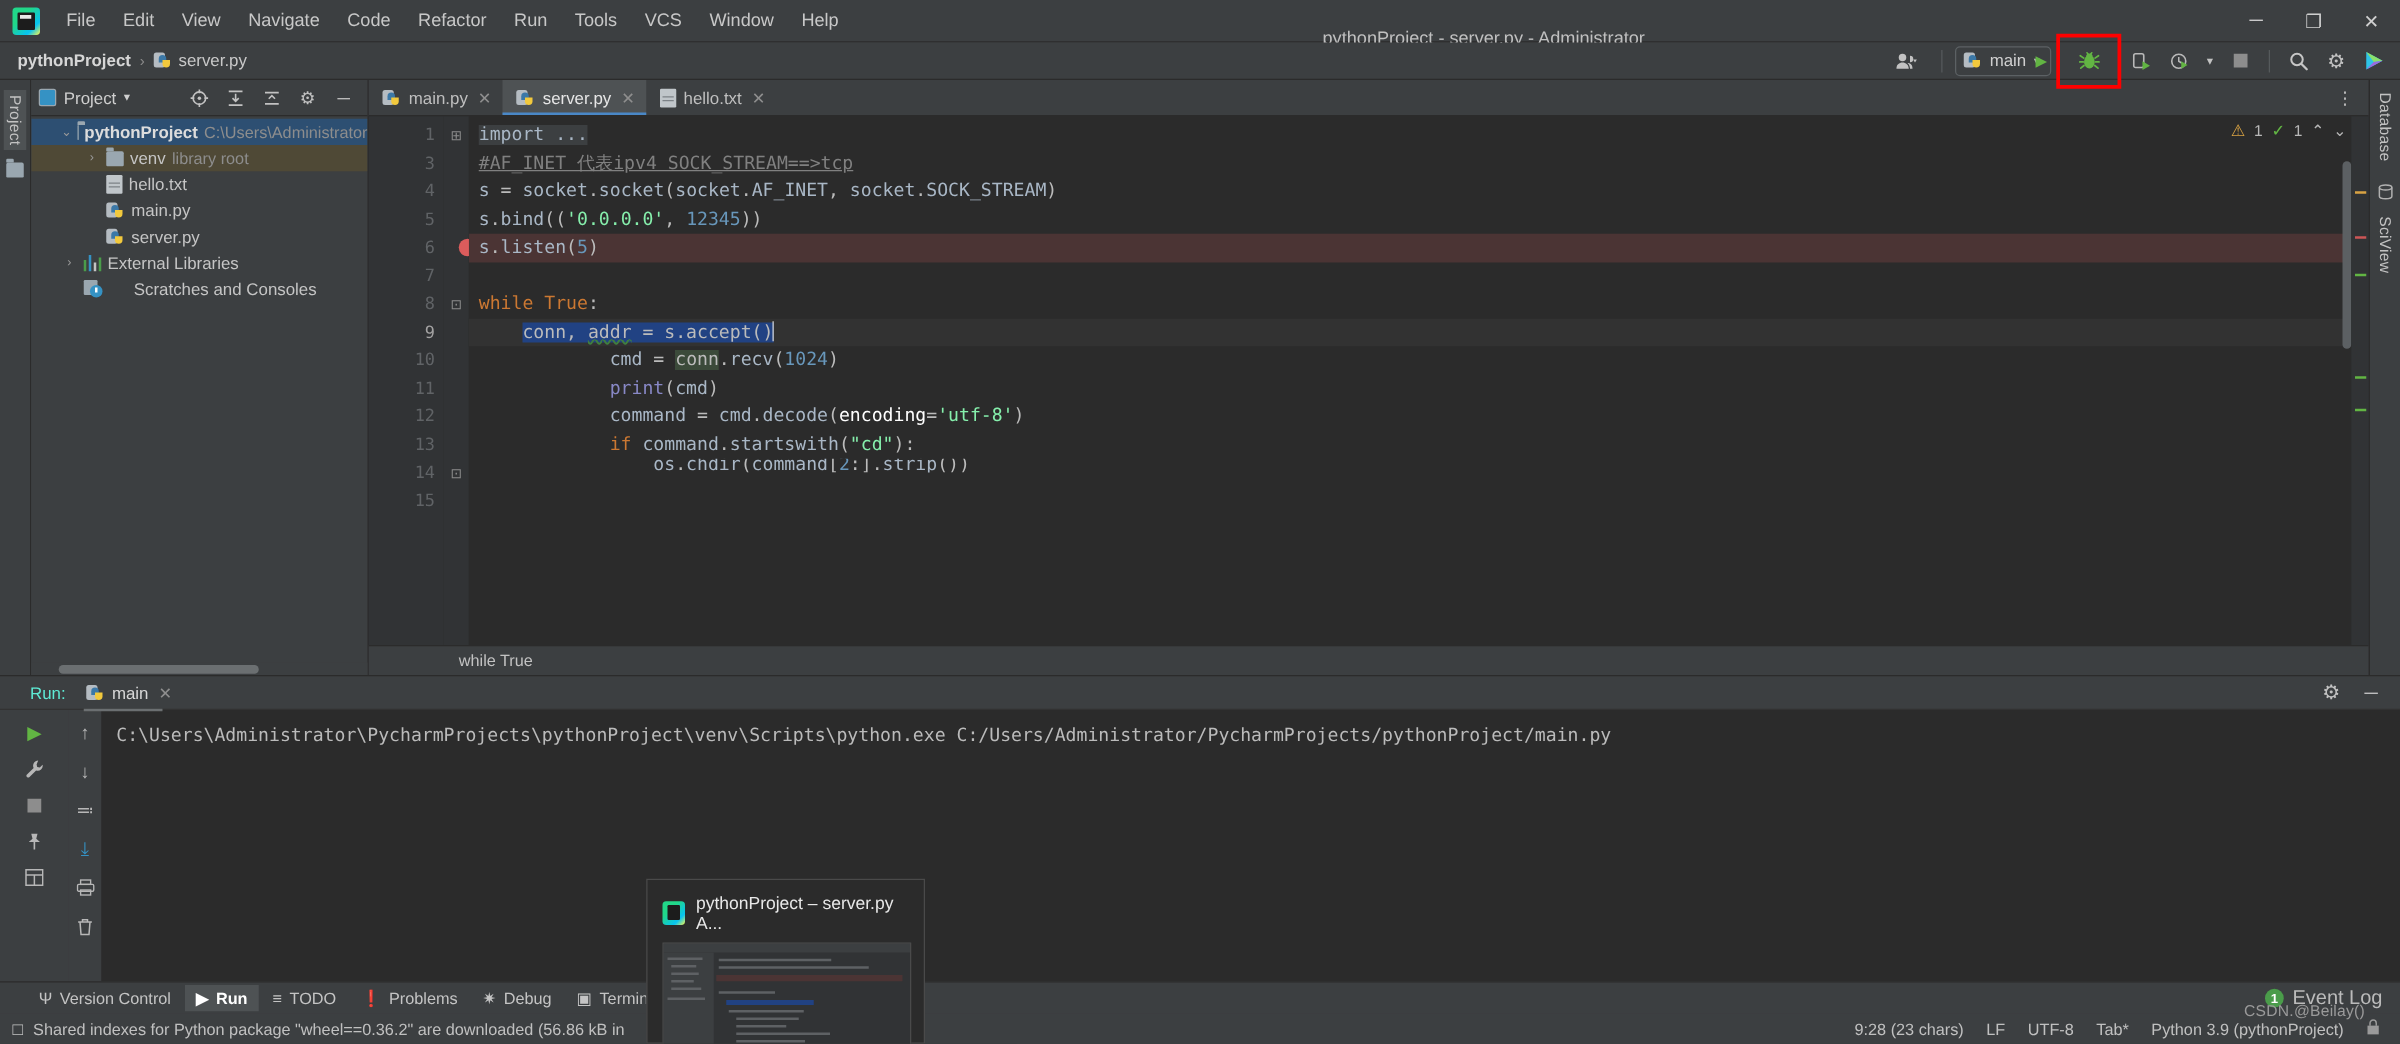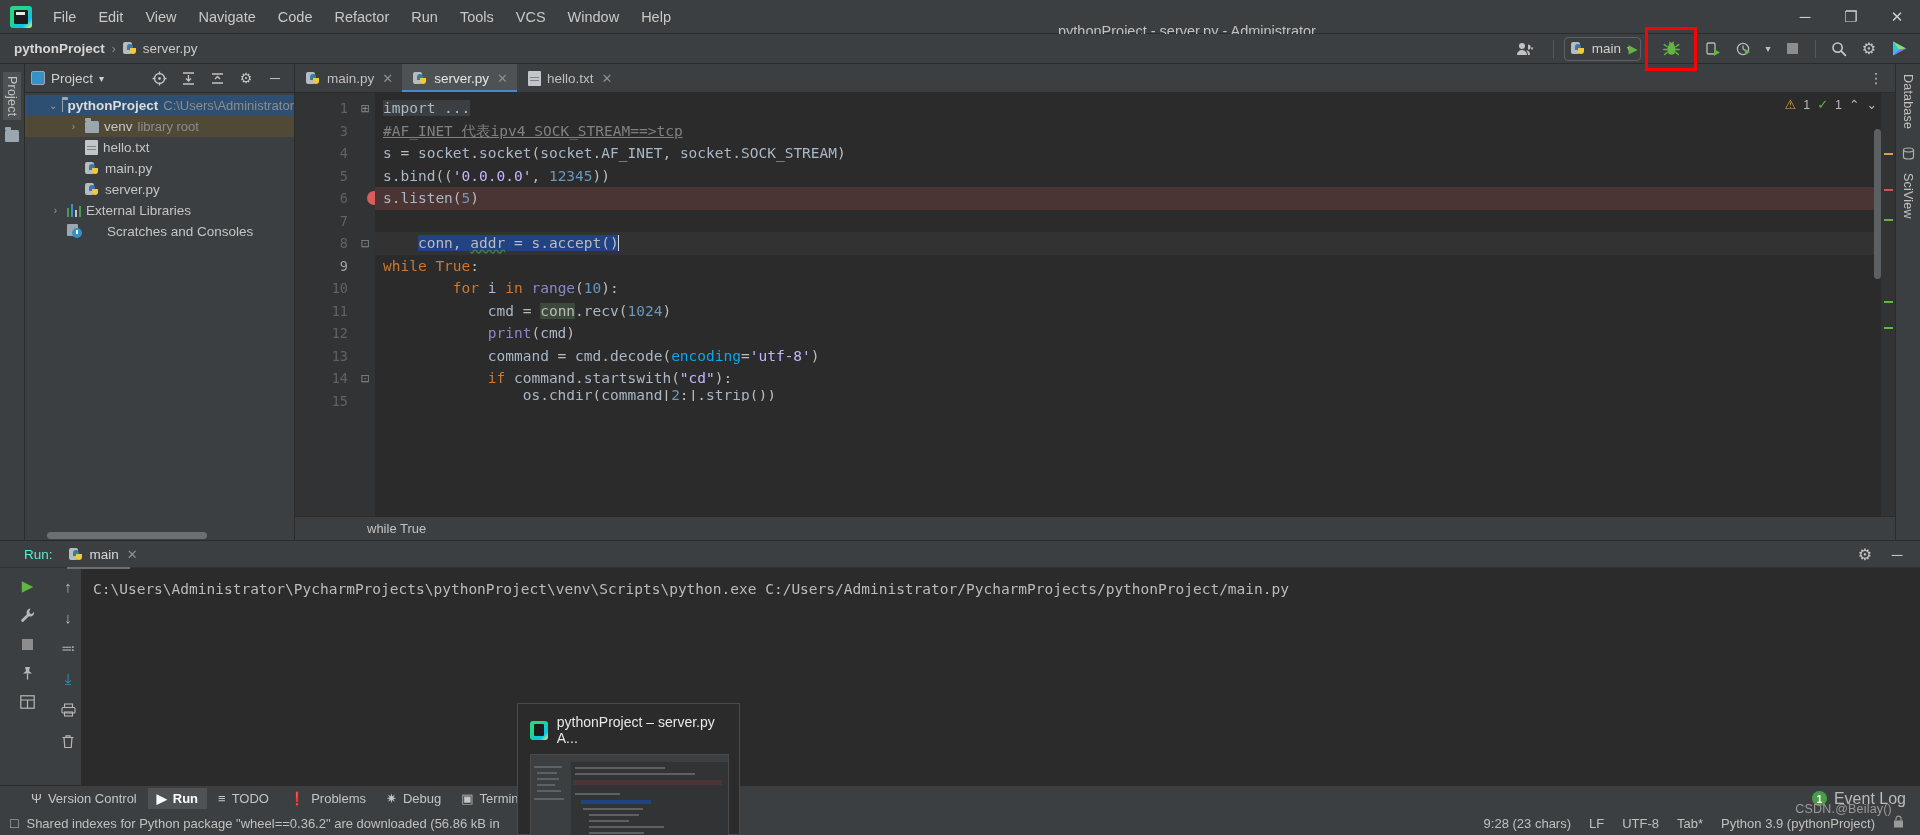--- a/index.html
+++ b/index.html
@@ -101,25 +101,25 @@
        background:#db5c5c; }
   .foldcol{ width:20px; background:#313335; flex:0 0 20px; padding-top:4px; }
   .fold{ height:22.5px; display:flex; align-items:center; justify-content:center;
          color:#8b8b8b; font-size:11px; }
   .code{ flex:1; padding-top:4px; position:relative; overflow:hidden;
          font-family:"DejaVu Sans Mono", monospace; font-size:14.5px; }
   .cl{ height:22.5px; line-height:22.5px; white-space:pre; padding-left:8px; position:relative; }
   .cl.bpline{ background:#4b3434; }
   .cl.curline{ background:#323232; }
   .tok-kw{ color:#cc7832; }
-  .tok-str{ color:#c4b5fd; }
+  .tok-str{ color:#86efac; }
   .tok-num{ color:#6897bb; }
   .tok-builtin{ color:#8888c6; }
   .tok-cmt{ color:#808080; text-decoration:underline; }
-  .tok-kwarg{ color:#0ea5e9; }
+  .tok-kwarg{ color:#ffffff; }
   .tok-def{ color:#a9b7c6; }
   .sel-txt{ background:#214283; }
   .hl-box{ background:#3b4a3a; }
   .sq{ text-decoration:underline; text-decoration-style:wavy; text-decoration-color:#3f7f3f; }
   .caret{ display:inline-block; width:1px; height:16px; background:#d6d6d6;
           vertical-align:-3px; margin-left:-1px; }
 
   .err-strip{ width:14px; background:#313335; flex:0 0 14px; position:relative; }
   .err-strip .mk{ position:absolute; right:2px; width:9px; height:2px; }
   .editor-scroll{ position:absolute; right:14px; top:36px; width:7px; height:150px;
@@ -479,23 +479,22 @@
           <div class="fold"></div>
         </div>
 
         <div class="code">
           <div class="cl"><span style="background:#3c3f41;color:#a9b7c6;">import ...</span></div>
           <div class="cl"><span class="tok-cmt">#AF_INET 代表ipv4 SOCK_STREAM==&gt;tcp</span></div>
           <div class="cl"><span class="tok-def">s</span> = <span class="tok-def">socket</span>.<span class="tok-def">socket</span>(<span class="tok-def">socket</span>.<span class="tok-def">AF_INET</span>, <span class="tok-def">socket</span>.<span class="tok-def">SOCK_STREAM</span>)</div>
           <div class="cl"><span class="tok-def">s</span>.<span class="tok-def">bind</span>((<span class="tok-str">'0.0.0.0'</span>, <span class="tok-num">12345</span>))</div>
           <div class="cl bpline"><span class="tok-def">s</span>.<span class="tok-def">listen</span>(<span class="tok-num">5</span>)</div>
           <div class="cl"></div>
+          <div class="cl"><span class="tok-kw">while</span> <span class="tok-kw">True</span>:</div>
           <div class="cl curline">    <span class="sel-txt">conn, <span class="sq">addr</span> = s.accept()</span><span class="caret"></span></div>
-          <div class="cl"><span class="tok-kw">while</span> <span class="tok-kw">True</span>:</div>
-          <div class="cl">        <span class="tok-kw">for</span> <span class="tok-def">i</span> <span class="tok-kw">in</span> <span class="tok-builtin">range</span>(<span class="tok-num">10</span>):</div>
           <div class="cl">            <span class="tok-def">cmd</span> = <span class="hl-box">conn</span>.<span class="tok-def">recv</span>(<span class="tok-num">1024</span>)</div>
           <div class="cl">            <span class="tok-builtin">print</span>(<span class="tok-def">cmd</span>)</div>
           <div class="cl">            <span class="tok-def">command</span> = <span class="tok-def">cmd</span>.<span class="tok-def">decode</span>(<span class="tok-kwarg">encoding</span>=<span class="tok-str">'utf-8'</span>)</div>
           <div class="cl">            <span class="tok-kw">if</span> <span class="tok-def">command</span>.<span class="tok-def">startswith</span>(<span class="tok-str">"cd"</span>):</div>
           <div class="cl" style="overflow:hidden;height:11px;line-height:11px;">                <span class="tok-def">os</span>.<span class="tok-def">chdir</span>(<span class="tok-def">command</span>[<span class="tok-num">2</span>:].<span class="tok-def">strip</span>())</div>
         </div>
 
         <div class="editor-scroll"></div>
         <div class="err-strip">
           <div class="mk" style="top:60px;background:#d9a343;"></div>

